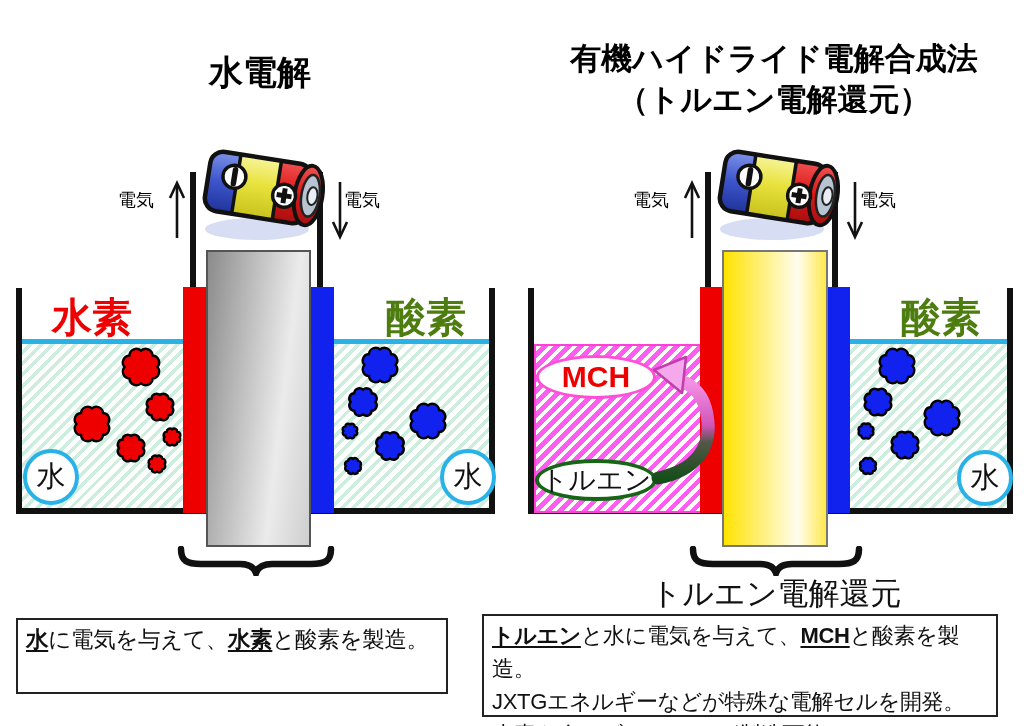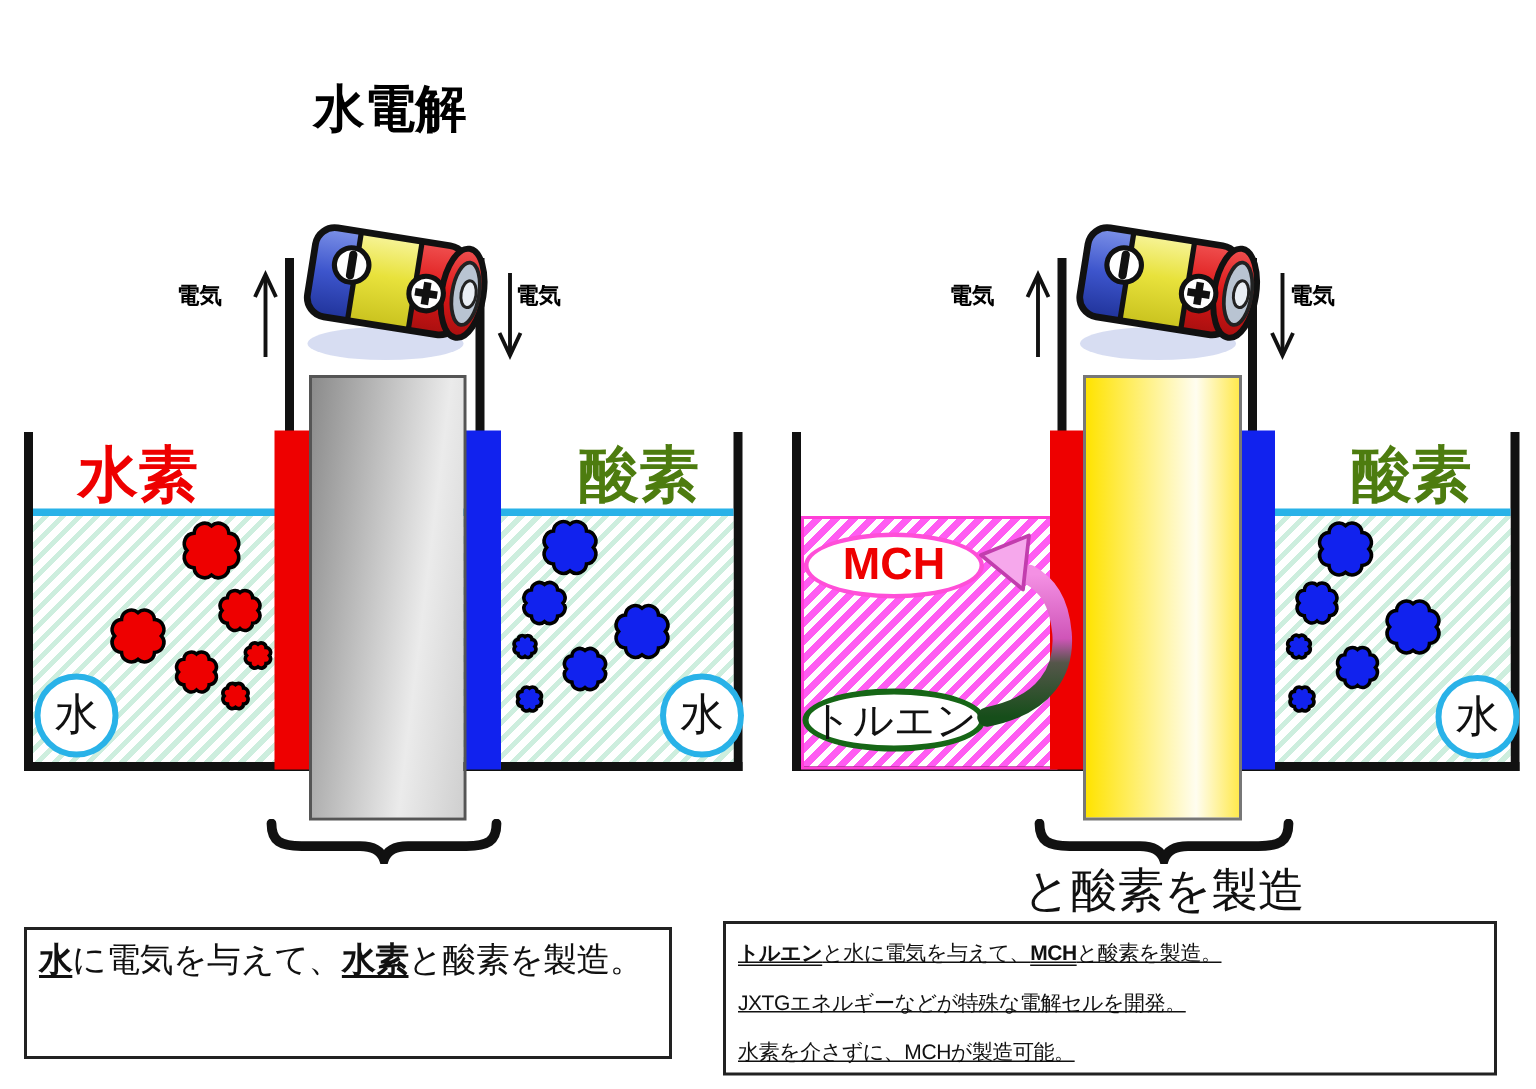--- a/index.html
+++ b/index.html
@@ -1,20 +1,20 @@
 <!DOCTYPE html>
 <html><head>
 <meta charset="utf-8">
 <style>
   html,body{margin:0;padding:0;background:#fff;}
   #canvas{position:relative;width:1024px;height:726px;background:#fff;overflow:hidden;
           font-family:"Liberation Sans","DejaVu Sans",sans-serif;color:#111;}
   .abs{position:absolute;}
   .title{font-weight:bold;text-align:center;color:#000;}
-  .elec-label{font-weight:bold;font-size:15px;color:#000;}
+  .elec-label{font-weight:normal;font-size:18px;color:#000;}
   .wall{background:#111;}
   .wire{background:#111;}
   .hatch-water{background:repeating-linear-gradient(135deg,#ffffff 0px,#ffffff 4.5px,#cdeede 4.5px,#cdeede 8px);}
   .hatch-pink{background:repeating-linear-gradient(135deg,#ffffff 0px,#ffffff 4px,#ff5cf2 4px,#ff5cf2 8.5px);border:2px solid #ff3fd6;}
   .waterline{background:#29b2e8;}
   .electrode-red{background:#ee0000;}
   .electrode-blue{background:#1122ee;}
   .cell-gray{background:linear-gradient(97deg,#8b8b8b 0%,#ebebeb 68%,#cfcfcf 100%);border:2px solid #555;box-sizing:border-box;}
   .cell-yellow{background:linear-gradient(90deg,#ffe300 0%,#fffdf0 72%,#ffe94d 100%);border:2px solid #777;box-sizing:border-box;}
   .gas-label{font-weight:bold;font-size:40px;line-height:40px;}
@@ -22,21 +22,21 @@
   .gas-blue{color:#4d7c0f;}
   .water-circle{border:4px solid #29b2e8;border-radius:50%;background:#fff;display:flex;
                 align-items:center;justify-content:center;font-size:29px;color:#111;box-sizing:border-box;}
   .oval{border-radius:50%;background:#fff;display:flex;align-items:center;justify-content:center;box-sizing:border-box;}
   .oval-mch{border:3px solid #ff4fd8;font-weight:bold;font-size:30px;color:#ee0000;}
   .oval-tol{border:4px solid #166616;font-size:27px;color:#111;}
   .cell-caption{font-size:32px;text-align:center;color:#111;}
   .note-box{border:2px solid #222;background:#fff;box-sizing:border-box;padding:3px 8px;}
   .note-box p{margin:0;}
   #note-left p{font-size:22.5px;line-height:34px;letter-spacing:-0.3px;}
-  #note-right p{font-size:14px;line-height:33px;letter-spacing:-0.3px;text-decoration:underline;}
+  #note-right p{font-size:22px;line-height:33px;letter-spacing:-0.3px;}
   .em{font-weight:bold;text-decoration:underline;text-underline-offset:3px;}
   svg{display:block;}
 </style>
 </head>
 <body>
 
 <div id="canvas">
 
   <svg width="0" height="0" style="position:absolute" aria-hidden="true">
     <defs>
@@ -140,24 +140,28 @@
         <line x1="84" y1="38.5" x2="84" y2="53.5" stroke="#111" stroke-width="5"></line>
         <line x1="76.5" y1="46" x2="91.5" y2="46" stroke="#111" stroke-width="5"></line>
       </g>
     </g>
   </svg>
 
   <svg class="abs" style="left:176px;top:546px;" width="160" height="30" viewBox="0 0 160 30">
     <path d="M 5 3 C 5 15 11 18 25 18 L 64 18 C 73 18 78 21 80 27 C 82 21 87 18 96 18 L 135 18 C 149 18 155 15 155 3" fill="none" stroke="#111" stroke-width="6.5" stroke-linecap="round"></path>
   </svg>
 
-  <div id="note-left" class="abs note-box" style="left:16px;top:618px;width:432px;height:88px;">
+  <div id="note-left" class="abs note-box" style="left:16px;top:618px;width:432px;height:76px;">
     <p><span class="em">水</span><span>に電気を与えて、</span><span class="em">水素</span><span>と酸素を製造。</span></p>
   </div>
 
+  <div class="abs title" style="left:528px;top:38px;width:492px;font-size:31px;line-height:41px;">
+    <span style="display:block">有機ハイドライド電解合成法</span>
+    <span style="display:block">（トルエン電解還元）</span>
+  </div>
 
   <div class="abs wire" style="left:705px;top:172px;width:6px;height:119px;"></div>
   <div class="abs wire" style="left:832px;top:172px;width:6px;height:119px;"></div>
 
   <div class="abs elec-label" style="left:633px;top:188px;">電気</div>
   <svg class="abs" style="left:683px;top:178px;" width="18" height="64" viewBox="0 0 18 64">
     <line x1="9" y1="60" x2="9" y2="8" stroke="#111" stroke-width="2.6"></line>
     <polyline points="2,20 9,5 16,20" fill="none" stroke="#111" stroke-width="2.6"></polyline>
   </svg>
   <div class="abs elec-label" style="left:860px;top:188px;">電気</div>
@@ -220,21 +224,21 @@
       <g>
         <line x1="84" y1="38.5" x2="84" y2="53.5" stroke="#111" stroke-width="5"></line>
         <line x1="76.5" y1="46" x2="91.5" y2="46" stroke="#111" stroke-width="5"></line>
       </g>
     </g>
   </svg>
 
   <svg class="abs" style="left:688px;top:546px;" width="176" height="30" viewBox="0 0 176 30">
     <path d="M 5 3 C 5 15 11 18 25 18 L 72 18 C 81 18 86 21 88 27 C 90 21 95 18 104 18 L 151 18 C 165 18 171 15 171 3" fill="none" stroke="#111" stroke-width="6.5" stroke-linecap="round"></path>
   </svg>
-  <div class="abs cell-caption" style="left:636px;top:573px;width:280px;font-size:31px;">と酸素を製造</div>
+  <div class="abs cell-caption" style="left:636px;top:573px;width:280px;font-size:31px;">トルエン電解還元</div>
 
   <div id="note-right" class="abs note-box" style="left:482px;top:614px;width:516px;height:103px;">
     <p><span class="em">トルエン</span><span>と水に電気を与えて、</span><span class="em">MCH</span><span>と酸素を製造。</span></p>
     <p>JXTGエネルギーなどが特殊な電解セルを開発。</p>
     <p>水素を介さずに、MCHが製造可能。</p>
   </div>
 
 </div>
 
 </body></html>

